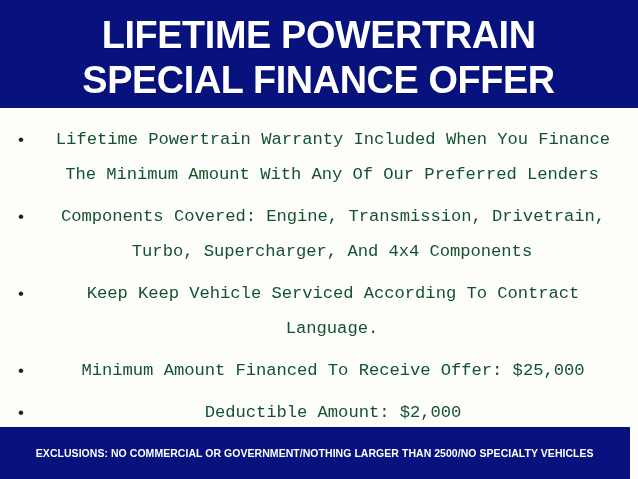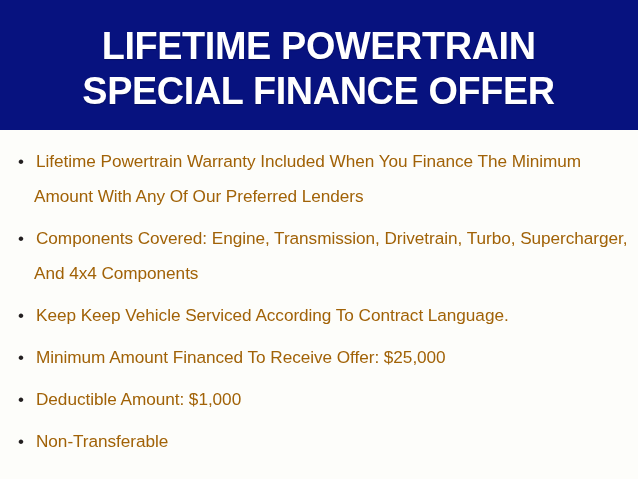--- a/index.html
+++ b/index.html
@@ -72,26 +72,27 @@
     flex: 0 0 auto;
     width: 26px;
     color: #231f20;
     font-size: 17px;
     line-height: 35px;
     text-align: center;
     user-select: none;
   }
   .bullet-text {
     flex: 1 1 auto;
-    color: #a16207;
-    font-family: Liberation Sans, sans-serif;
+    color: #14532d;
+    font-family: Liberation Mono, monospace;
     font-size: 17.2px;
     line-height: 35px;
     letter-spacing: -0.05px;
     text-indent: 2px;
+    text-align: center;
   }
 
   
   .footer-bar {
     position: absolute;
     left: 0;
     bottom: 0;
     width: 630px;
     height: 52px;
     background: #07127f;
@@ -138,25 +139,28 @@
         <span class="bullet-text">Keep Keep Vehicle Serviced According To Contract Language.</span>
       </li>
 
       <li class="bullet-item">
         <span class="bullet-marker">•</span>
         <span class="bullet-text">Minimum Amount Financed To Receive Offer: $25,000</span>
       </li>
 
       <li class="bullet-item">
         <span class="bullet-marker">•</span>
-        <span class="bullet-text">Deductible Amount: $1,000</span>
+        <span class="bullet-text">Deductible Amount: $2,000</span>
       </li>
 
       <li class="bullet-item">
         <span class="bullet-marker">•</span>
         <span class="bullet-text">Non-Transferable</span>
       </li>
 
     </ul>
   </div>
 
+  <div class="footer-bar">
+    <div class="footer-text">EXCLUSIONS: NO COMMERCIAL OR GOVERNMENT/NOTHING LARGER THAN 2500/NO SPECIALTY VEHICLES</div>
+  </div>
 
 </div>
 
 </body></html>

